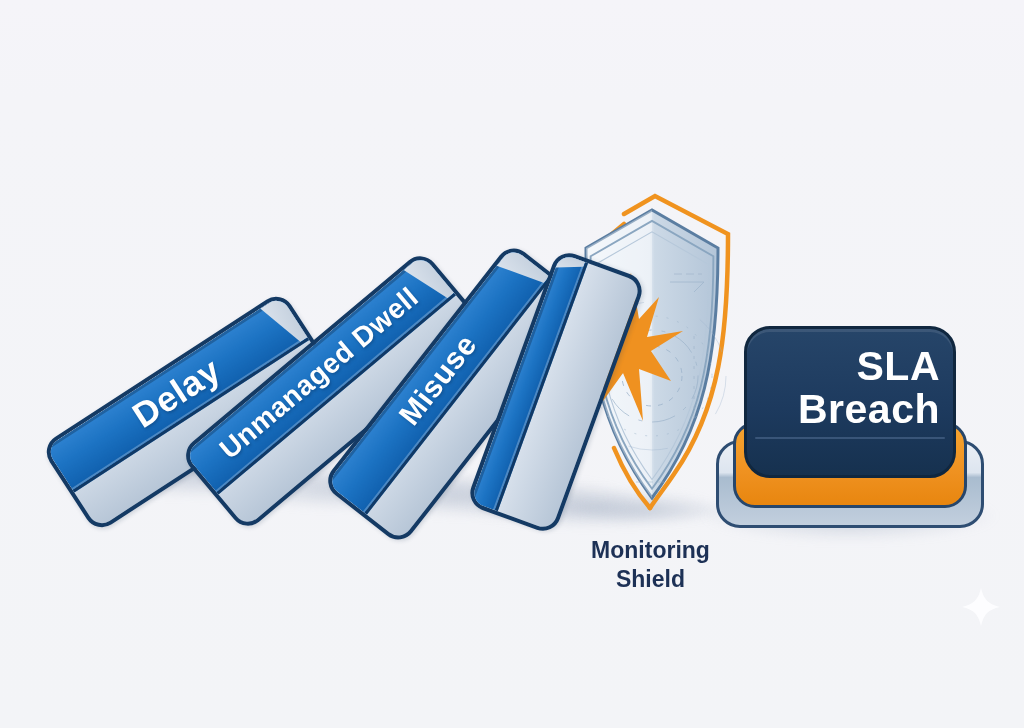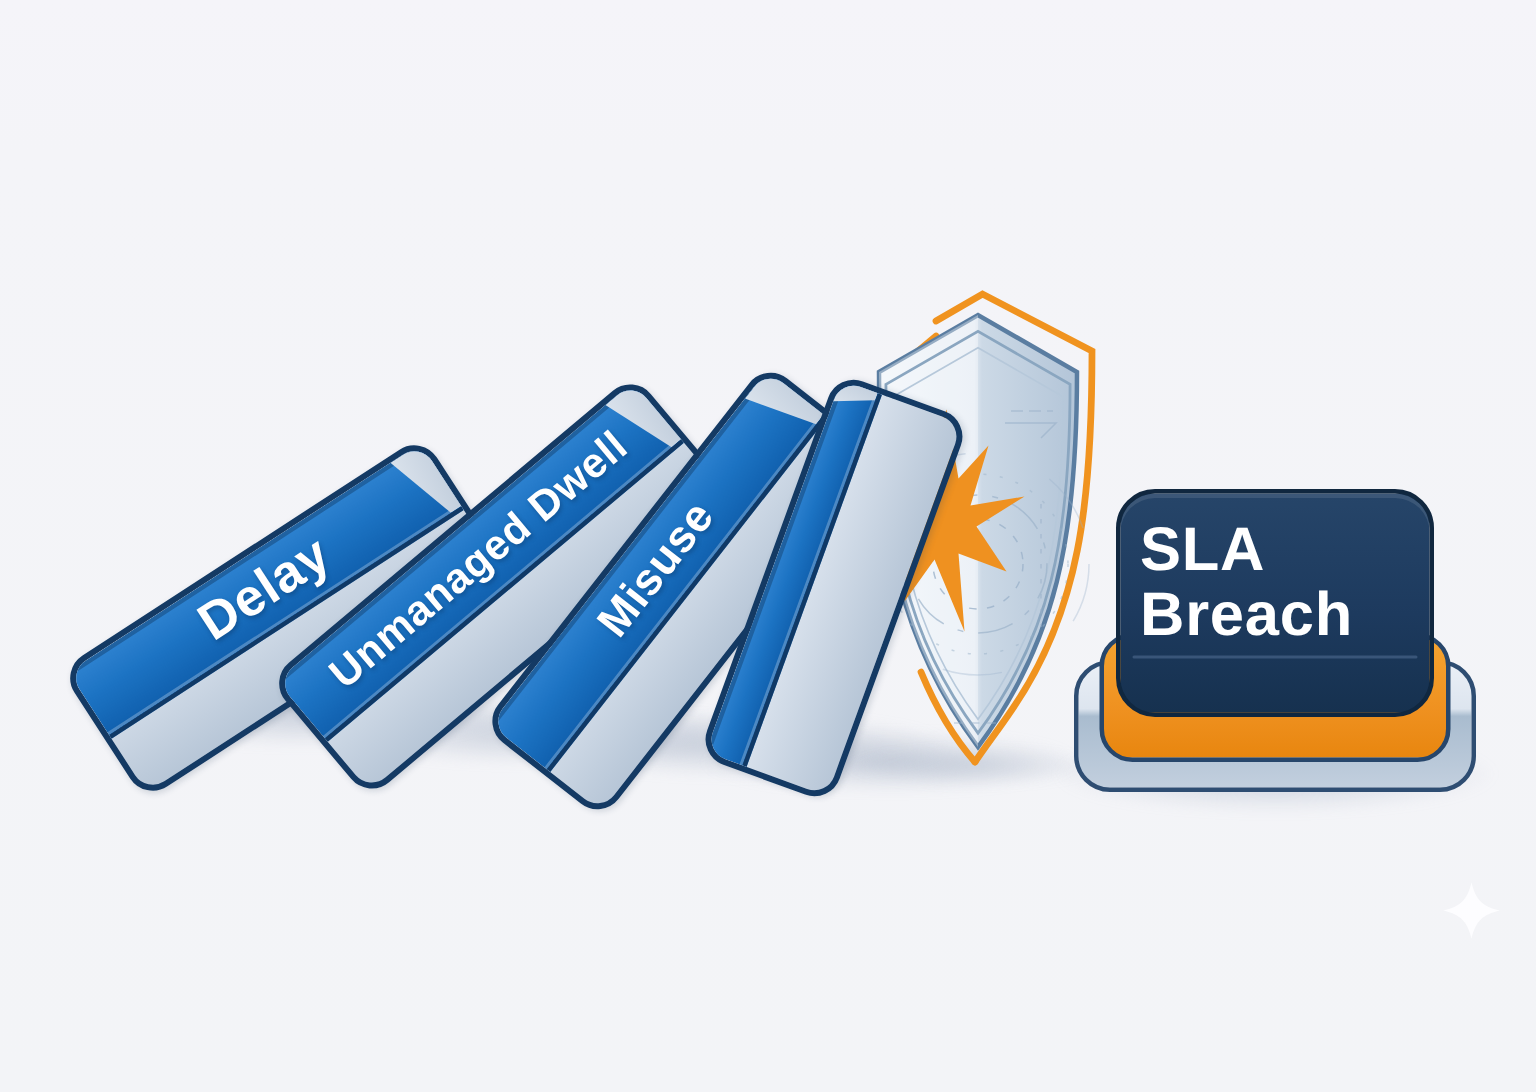--- a/index.html
+++ b/index.html
@@ -81,21 +81,21 @@
     border:3px solid #10273f;border-radius:26px;
     background:linear-gradient(180deg,#264569 0%,#1d3a5e 55%,#16314f 100%);
     display:flex;justify-content:center;align-items:flex-start;
     box-shadow:inset 0 3px 0 rgba(255,255,255,.10);
   }
   .btn-cap::after{
     content:"";position:absolute;left:8px;right:8px;bottom:36px;height:2px;
     background:rgba(130,160,200,.30);border-radius:2px;
   }
   .btn-label{
-    margin-top:16px;width:180px;text-align:left;
+    margin-top:16px;width:180px;text-align:right;
     color:#fff;font-weight:700;font-size:41px;line-height:1.06;letter-spacing:.5px;
   }
 
   
   .sparkle{position:absolute;left:960px;top:586px;width:42px;height:42px;}
 </style>
 </head>
 <body>
 
 <div class="stage">
@@ -162,20 +162,21 @@
       <div class="cap"></div>
     </div>
   </div>
   <div class="domino d4">
     <div class="face-blue">
       <span class="dlabel"></span>
       <div class="cap"></div>
     </div>
   </div>
 
+  <div class="caption">Monitoring Shield</div>
 
   <div>
     <div class="btn-base"></div>
     <div class="btn-ring"></div>
     <div class="btn-cap">
       <div class="btn-label">SLA Breach</div>
     </div>
   </div>
 
   <svg class="sparkle" viewBox="0 0 40 40">

